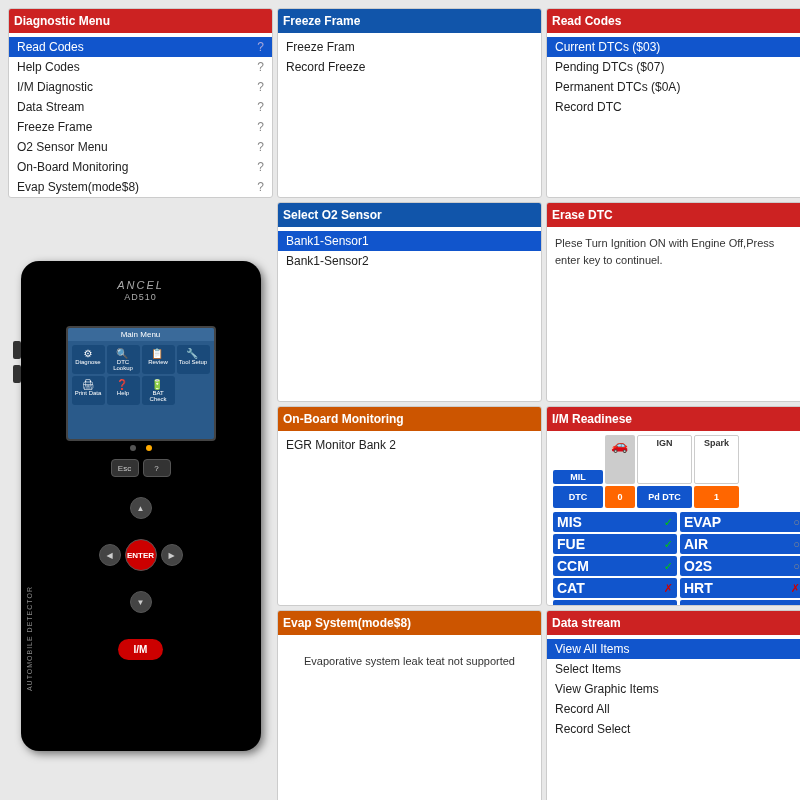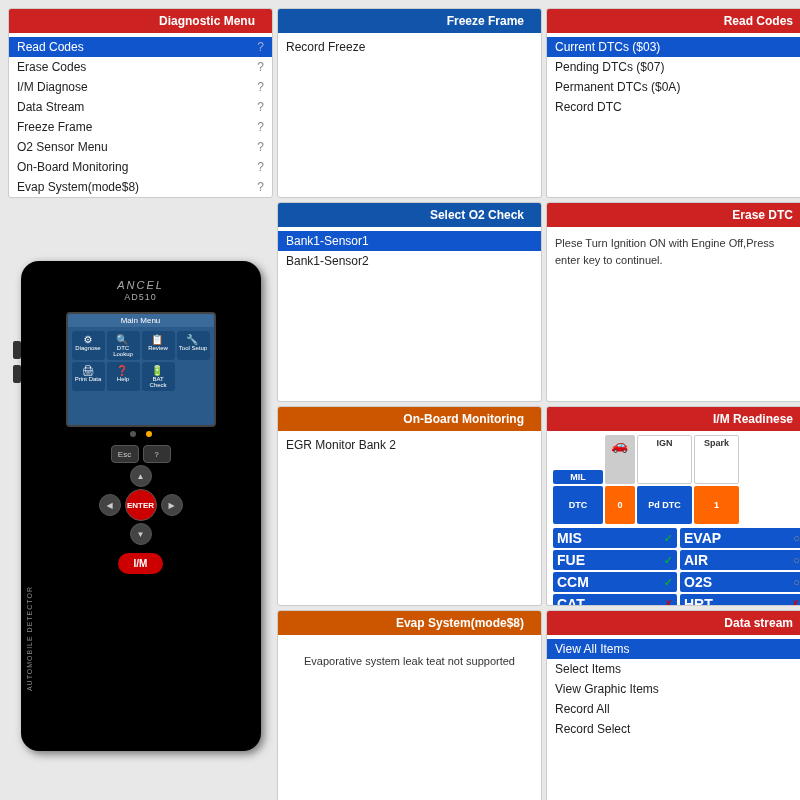--- a/index.html
+++ b/index.html
@@ -35,22 +35,22 @@
     }
 
     .panel {
       background: white;
       border: 1px solid #ccc;
       border-radius: 3px;
       overflow: hidden;
     }
 
     .panel-header {
-      padding: 5px 17px;
-      text-align: right;
+      padding: 5px 5px;
+      text-align: left;
       font-weight: bold;
       font-size: 12px;
       color: white;
     }
 
     .panel-header.red { background: #cc2222; }
     .panel-header.blue { background: #1155aa; }
     .panel-header.orange { background: #cc5500; }
 
     .panel-body {
@@ -153,21 +153,21 @@
       font-size: 9px;
       letter-spacing: 1px;
       margin-top: 1px;
     }
 
     .device-screen {
       width: 150px;
       height: 115px;
       background: #2a5a8a;
       border-radius: 4px;
-      margin-top: 10px;
+      margin-top: 24px;
       overflow: hidden;
       border: 2px solid #444;
     }
 
     .screen-title {
       background: #3a6a9a;
       color: white;
       font-size: 8px;
       text-align: center;
       padding: 2px;
@@ -208,21 +208,21 @@
       height: 18px;
       background: #333;
       border-radius: 2px;
     }
 
     .device-nav {
       display: flex;
       flex-direction: column;
       align-items: center;
       margin-top: 8px;
-      gap: 2px;
+      gap: 20px;
     }
 
     .nav-row {
       display: flex;
       gap: 4px;
       align-items: center;
     }
 
     .nav-btn {
       width: 28px;
@@ -335,21 +335,21 @@
       font-size: 9px;
       border-radius: 2px;
     }
 
     .im-header-cell.blue { background: #1155cc; color: white; margin-top: 35px; }
     .im-header-cell.gray { background: #ccc; color: #333; }
     .im-header-cell.white { background: white; color: #333; border: 1px solid #ccc; }
 
     .im-value-cell {
       text-align: center;
-      padding: 14px 3px;
+      padding: 6px 3px;
       font-size: 9px;
       border-radius: 2px;
       font-weight: bold;
     }
 
     .im-value-cell.blue { background: #1155cc; color: white; }
     .im-value-cell.orange { background: #ff6600; color: white; }
 
     .erase-text {
       padding: 8px;
@@ -371,25 +371,25 @@
 <div class="main-container">
 
   <div class="panel diag-menu">
     <div class="panel-header red">Diagnostic Menu</div>
     <div class="panel-body">
       <div class="menu-item selected">
         <span>Read Codes</span>
         <span class="q">?</span>
       </div>
       <div class="menu-item">
-        <span>Erase Codes</span>
-        <span class="q">?</span>
-      </div>
-      <div class="menu-item">
-        <span>I/M Diagnose</span>
+        <span>Help Codes</span>
+        <span class="q">?</span>
+      </div>
+      <div class="menu-item">
+        <span>I/M Diagnostic</span>
         <span class="q">?</span>
       </div>
       <div class="menu-item">
         <span>Data Stream</span>
         <span class="q">?</span>
       </div>
       <div class="menu-item">
         <span>Freeze Frame</span>
         <span class="q">?</span>
       </div>
@@ -404,20 +404,23 @@
       <div class="menu-item">
         <span>Evap System(mode$8)</span>
         <span class="q">?</span>
       </div>
     </div>
   </div>
 
   <div class="panel freeze-frame-top">
     <div class="panel-header blue">Freeze Frame</div>
     <div class="panel-body">
+      <div class="menu-item">
+        <span>Freeze Fram</span>
+      </div>
       <div class="menu-item">
         <span>Record Freeze</span>
       </div>
     </div>
   </div>
 
   <div class="panel read-codes">
     <div class="panel-header red">Read Codes</div>
     <div class="panel-body">
       <div class="menu-item selected">
@@ -496,21 +499,21 @@
         <div class="nav-row">
           <div class="nav-btn down-btn">▼</div>
         </div>
         <div class="device-im-btn">I/M</div>
       </div>
       <div class="device-bottom-label">AUTOMOBILE DETECTOR</div>
     </div>
   </div>
 
   <div class="panel o2-sensor">
-    <div class="panel-header blue">Select O2 Check</div>
+    <div class="panel-header blue">Select O2 Sensor</div>
     <div class="panel-body">
       <div class="menu-item selected">
         <span>Bank1-Sensor1</span>
       </div>
       <div class="menu-item">
         <span>Bank1-Sensor2</span>
       </div>
     </div>
   </div>
 

